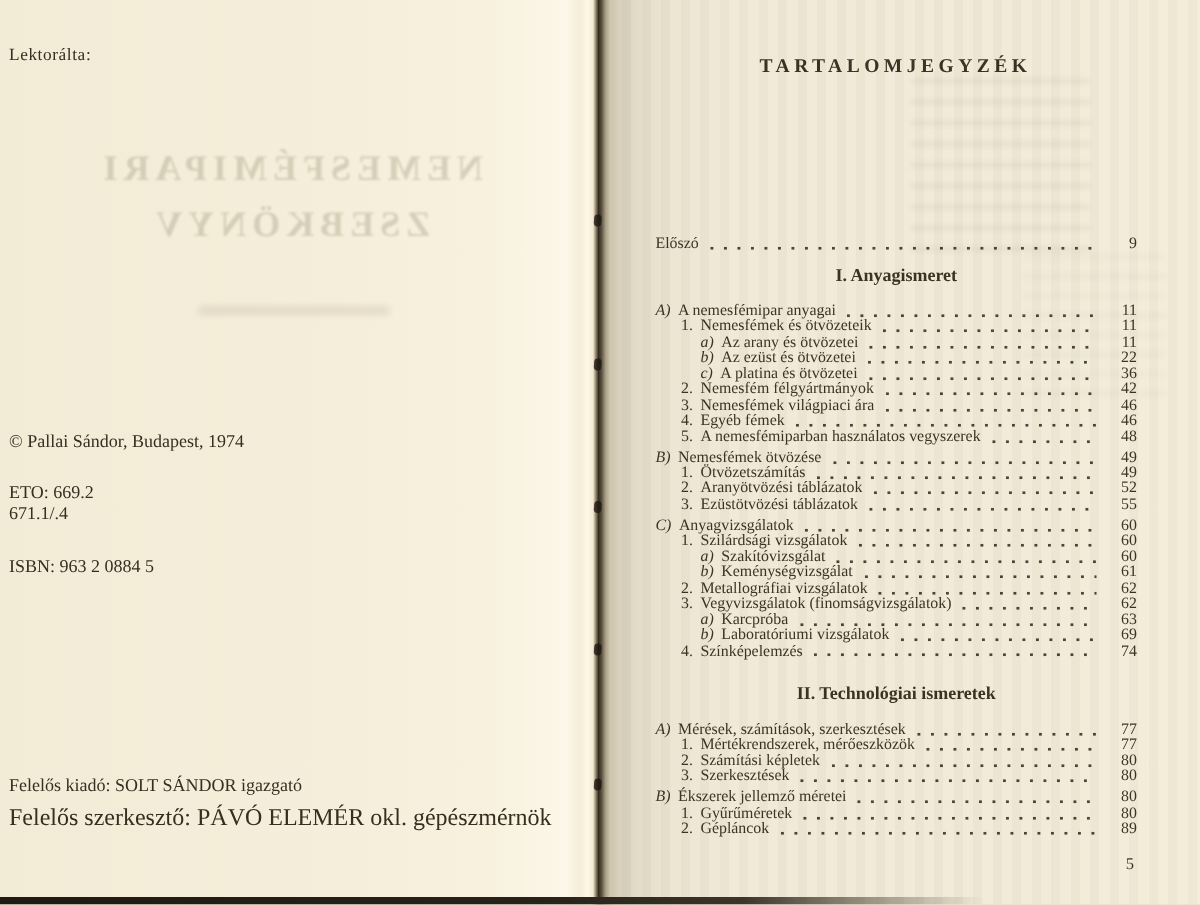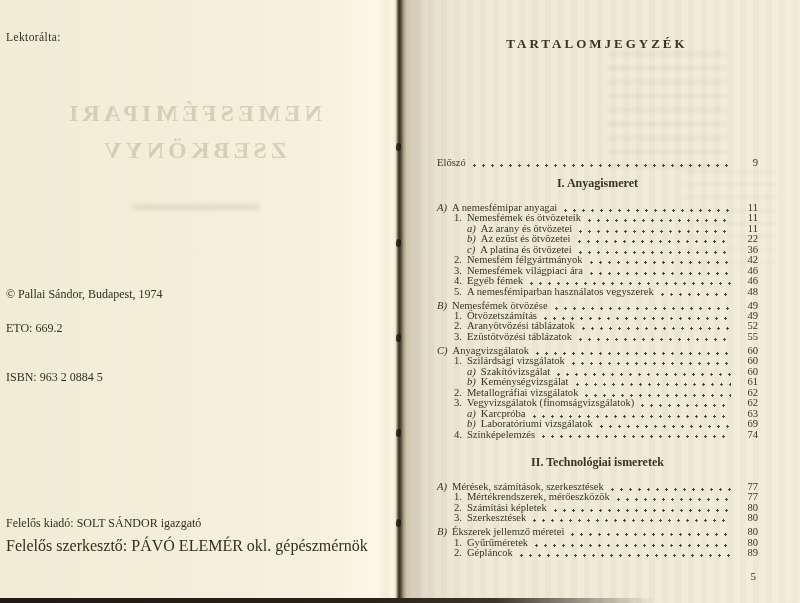--- a/index.html
+++ b/index.html
@@ -103,20 +103,21 @@
 
   <div class="page left">
     <div class="lp-text lektoralta">Lektorálta:</div>
 
     <div class="ghost g1">NEMESFÉMIPARI</div>
     <div class="ghost g2">ZSEBKÖNYV</div>
     <div class="ghost-smudge"></div>
 
     <div class="lp-text copyright">© Pallai Sándor, Budapest, 1974</div>
     <div class="lp-text eto1">ETO: 669.2</div>
+    <div class="lp-text eto2">671.1/.4</div>
     <div class="lp-text isbn">ISBN: 963 2 0884 5</div>
     <div class="lp-text kiado">Felelős kiadó: SOLT SÁNDOR igazgató</div>
     <div class="lp-text szerk">Felelős szerkesztő: PÁVÓ ELEMÉR okl. gépészmérnök</div>
   </div>
 
   <div class="spine">
     <div class="stitch" style="top:143px"></div>
     <div class="stitch" style="top:239px"></div>
     <div class="stitch" style="top:334px"></div>
     <div class="stitch" style="top:429px"></div>

